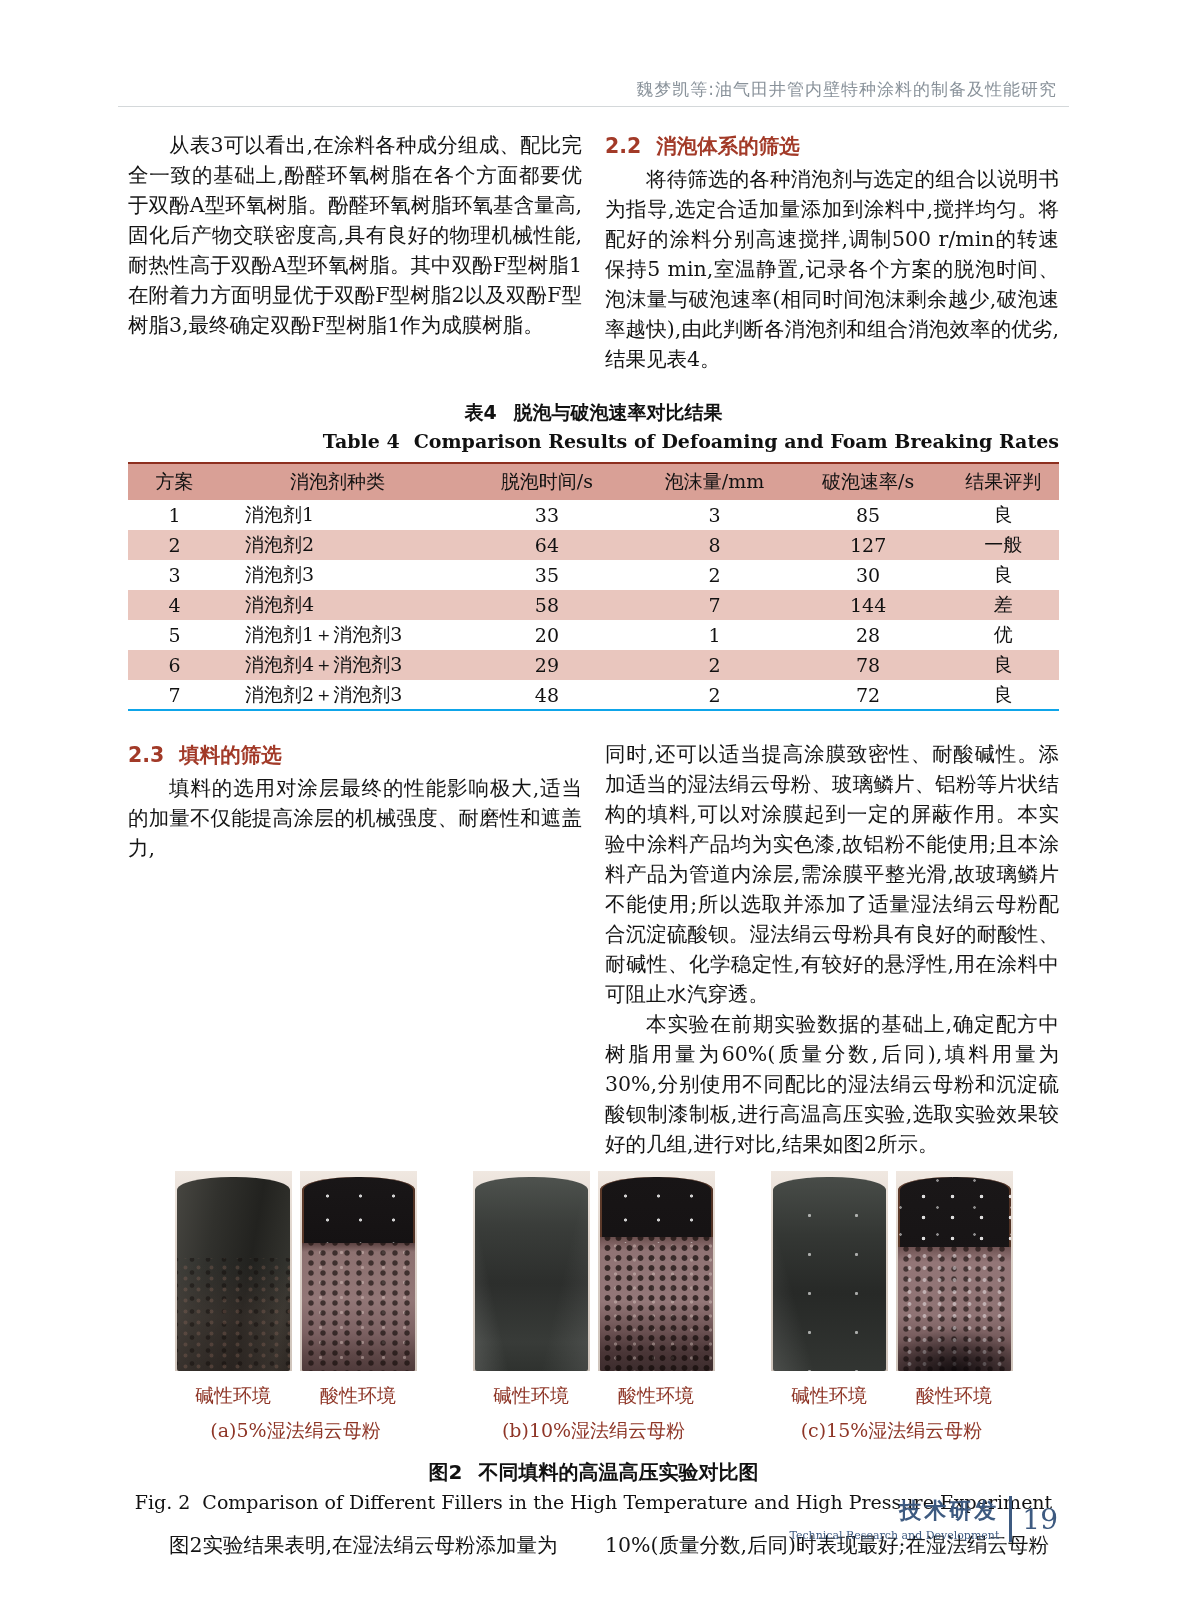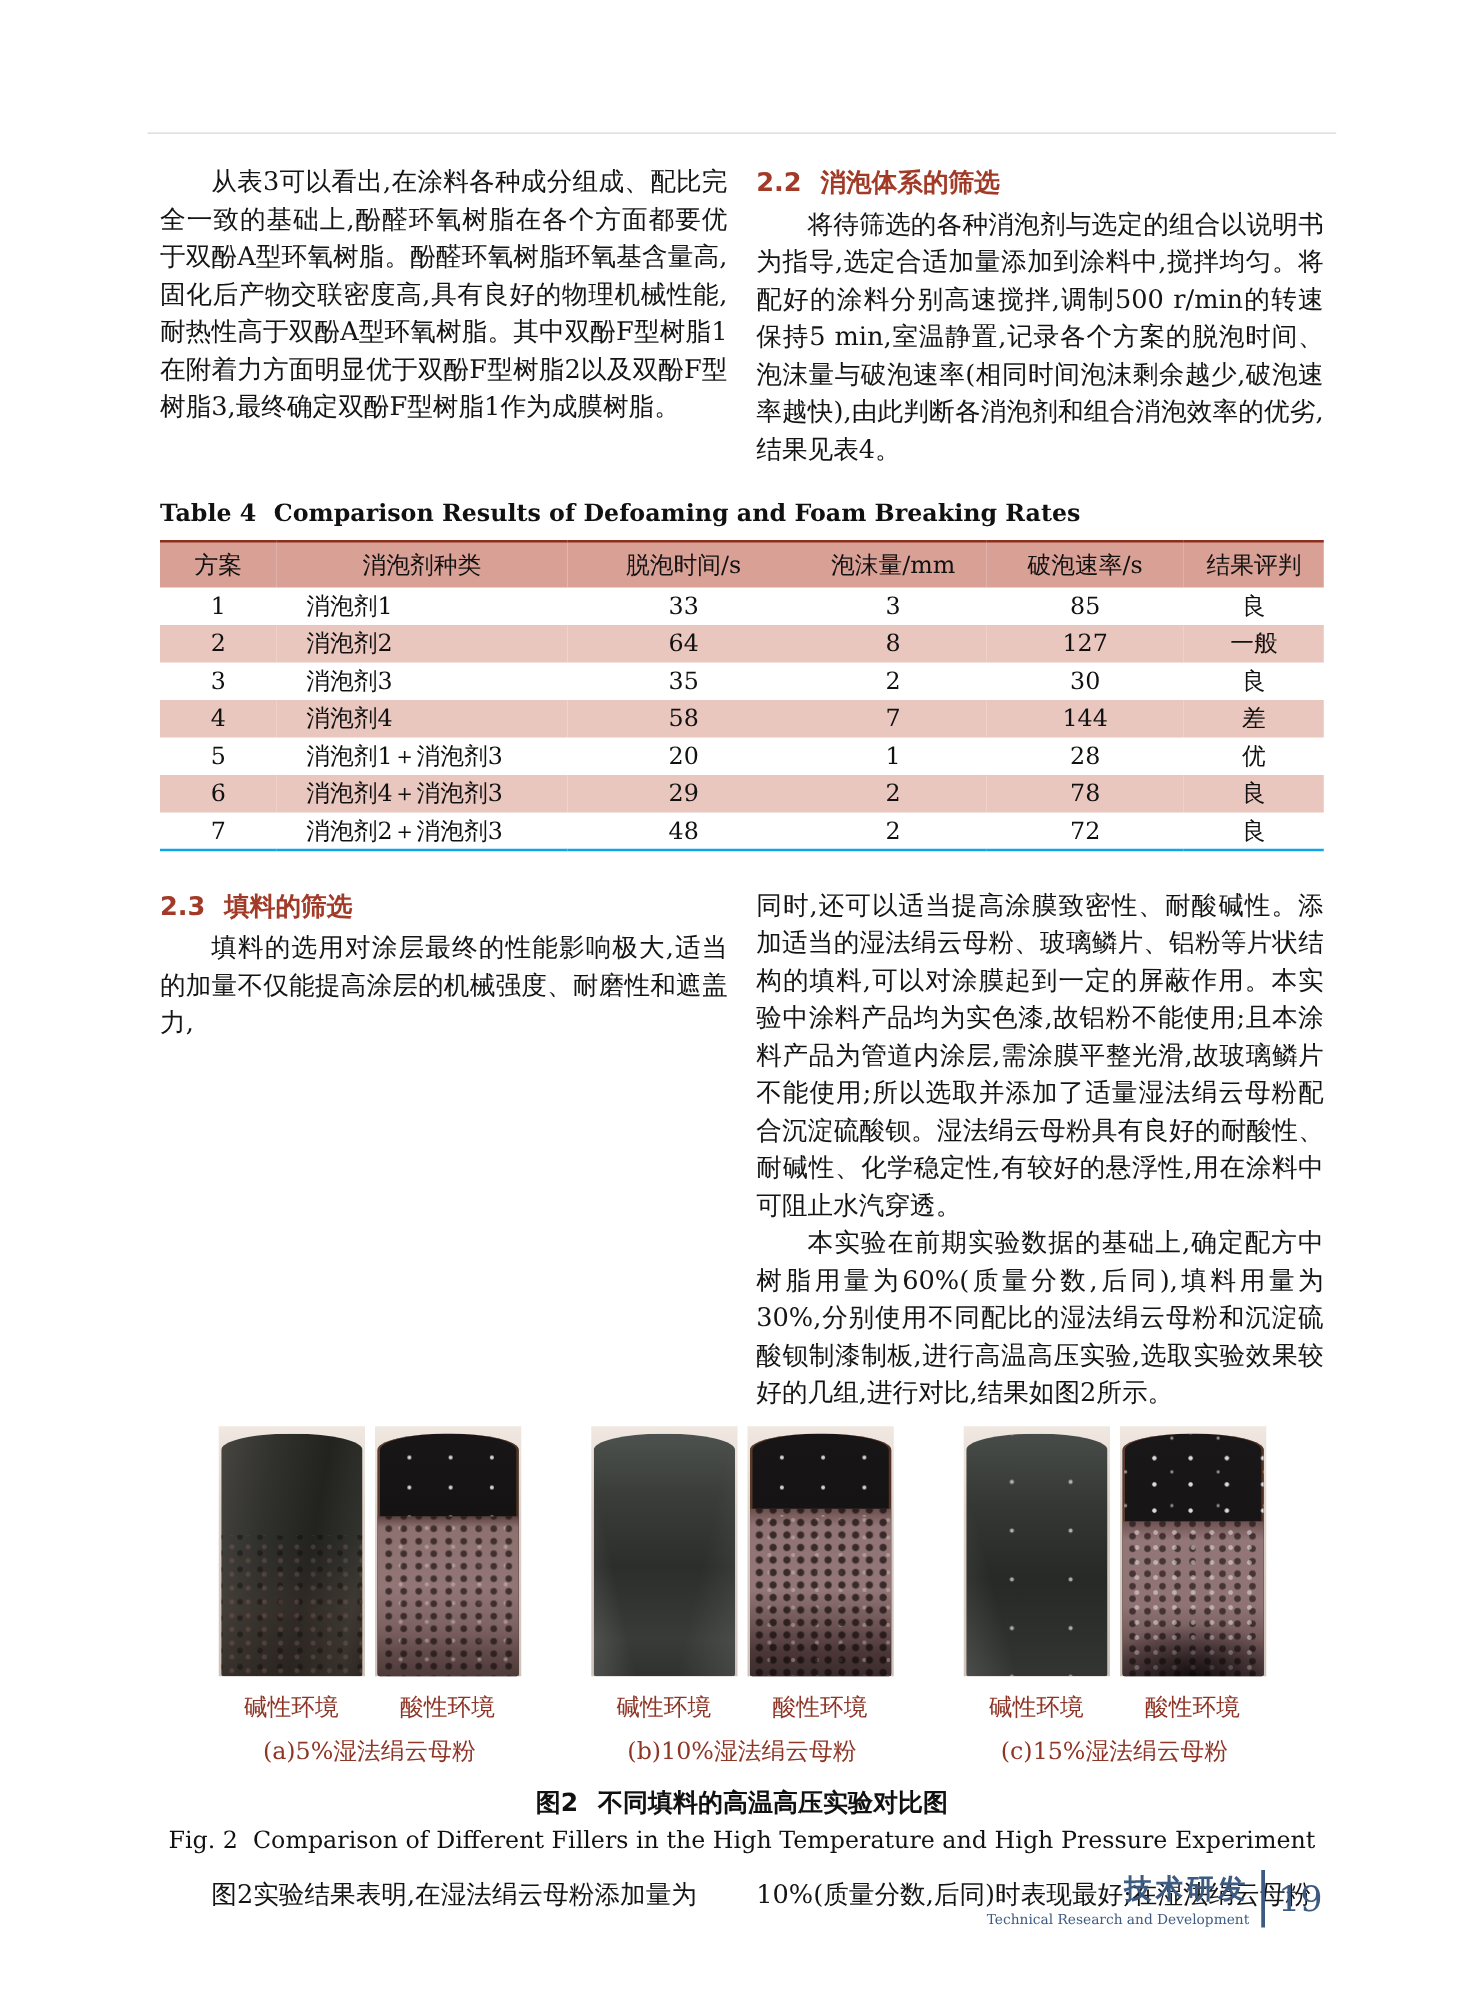--- a/index.html
+++ b/index.html
@@ -33,21 +33,21 @@
   }
   h3.section .sec-num { margin-right:15px; }
 
   
   .table-block { margin-top:26px; }
   .tbl-cap-cn {
     text-align:center; font-family:"DejaVu Sans","Liberation Sans",sans-serif;
     font-weight:bold; font-size:19px; color:#111;
   }
   .tbl-cap-cn .cap-label { margin-right:17px; }
-  .tbl-cap-en { text-align:left; font-weight:bold; font-size:19px; margin-top:4px; color:#111; }
+  .tbl-cap-en { text-align:right; font-weight:bold; font-size:19px; margin-top:4px; color:#111; }
   .tbl-cap-en .cap-label { margin-right:14px; }
   table.t4 {
     width:100%; border-collapse:collapse; margin-top:10px;
     border-top:2px solid #8d2f1f; border-bottom:2px solid #0ea5e9;
     font-size:19px;
   }
   table.t4 th {
     background:#d9a096; font-weight:normal; height:37px; text-align:center; color:#111;
   }
   table.t4 td { height:30px; text-align:center; color:#111; }
@@ -164,37 +164,41 @@
   }
   .footer-en { font-size:11px; margin-top:3px; }
   .footer-bar { width:3px; height:46px; background:#3d5a80; }
   .footer-num { font-size:28px; }
 </style>
 </head>
 <body>
 
 <div class="page">
 
+  <div class="running-head">魏梦凯等:油气田井管内壁特种涂料的制备及性能研究</div>
   <div class="head-rule"></div>
 
   <div class="content">
 
     <div class="cols">
       <div class="col">
         <p class="body indent">从表3可以看出,在涂料各种成分组成、配比完全一致的基础上,酚醛环氧树脂在各个方面都要优于双酚A型环氧树脂。酚醛环氧树脂环氧基含量高,固化后产物交联密度高,具有良好的物理机械性能,耐热性高于双酚A型环氧树脂。其中双酚F型树脂1在附着力方面明显优于双酚F型树脂2以及双酚F型树脂3,最终确定双酚F型树脂1作为成膜树脂。</p>
       </div>
       <div class="col">
         <h3 class="section">
           <span class="sec-num">2.2</span><span>消泡体系的筛选</span>
         </h3>
         <p class="body indent">将待筛选的各种消泡剂与选定的组合以说明书为指导,选定合适加量添加到涂料中,搅拌均匀。将配好的涂料分别高速搅拌,调制500 r/min的转速保持5 min,室温静置,记录各个方案的脱泡时间、泡沫量与破泡速率(相同时间泡沫剩余越少,破泡速率越快),由此判断各消泡剂和组合消泡效率的优劣,结果见表4。</p>
       </div>
     </div>
 
     <div class="table-block">
+      <div class="tbl-cap-cn">
+        <span class="cap-label">表4</span><span>脱泡与破泡速率对比结果</span>
+      </div>
       <div class="tbl-cap-en">
         <span class="cap-label">Table 4</span><span>Comparison Results of Defoaming and Foam Breaking Rates</span>
       </div>
       <table class="t4">
         <colgroup>
           <col style="width:10%">
             <col style="width:25%">
             <col style="width:20%">
             <col style="width:16%">
             <col style="width:17%">

